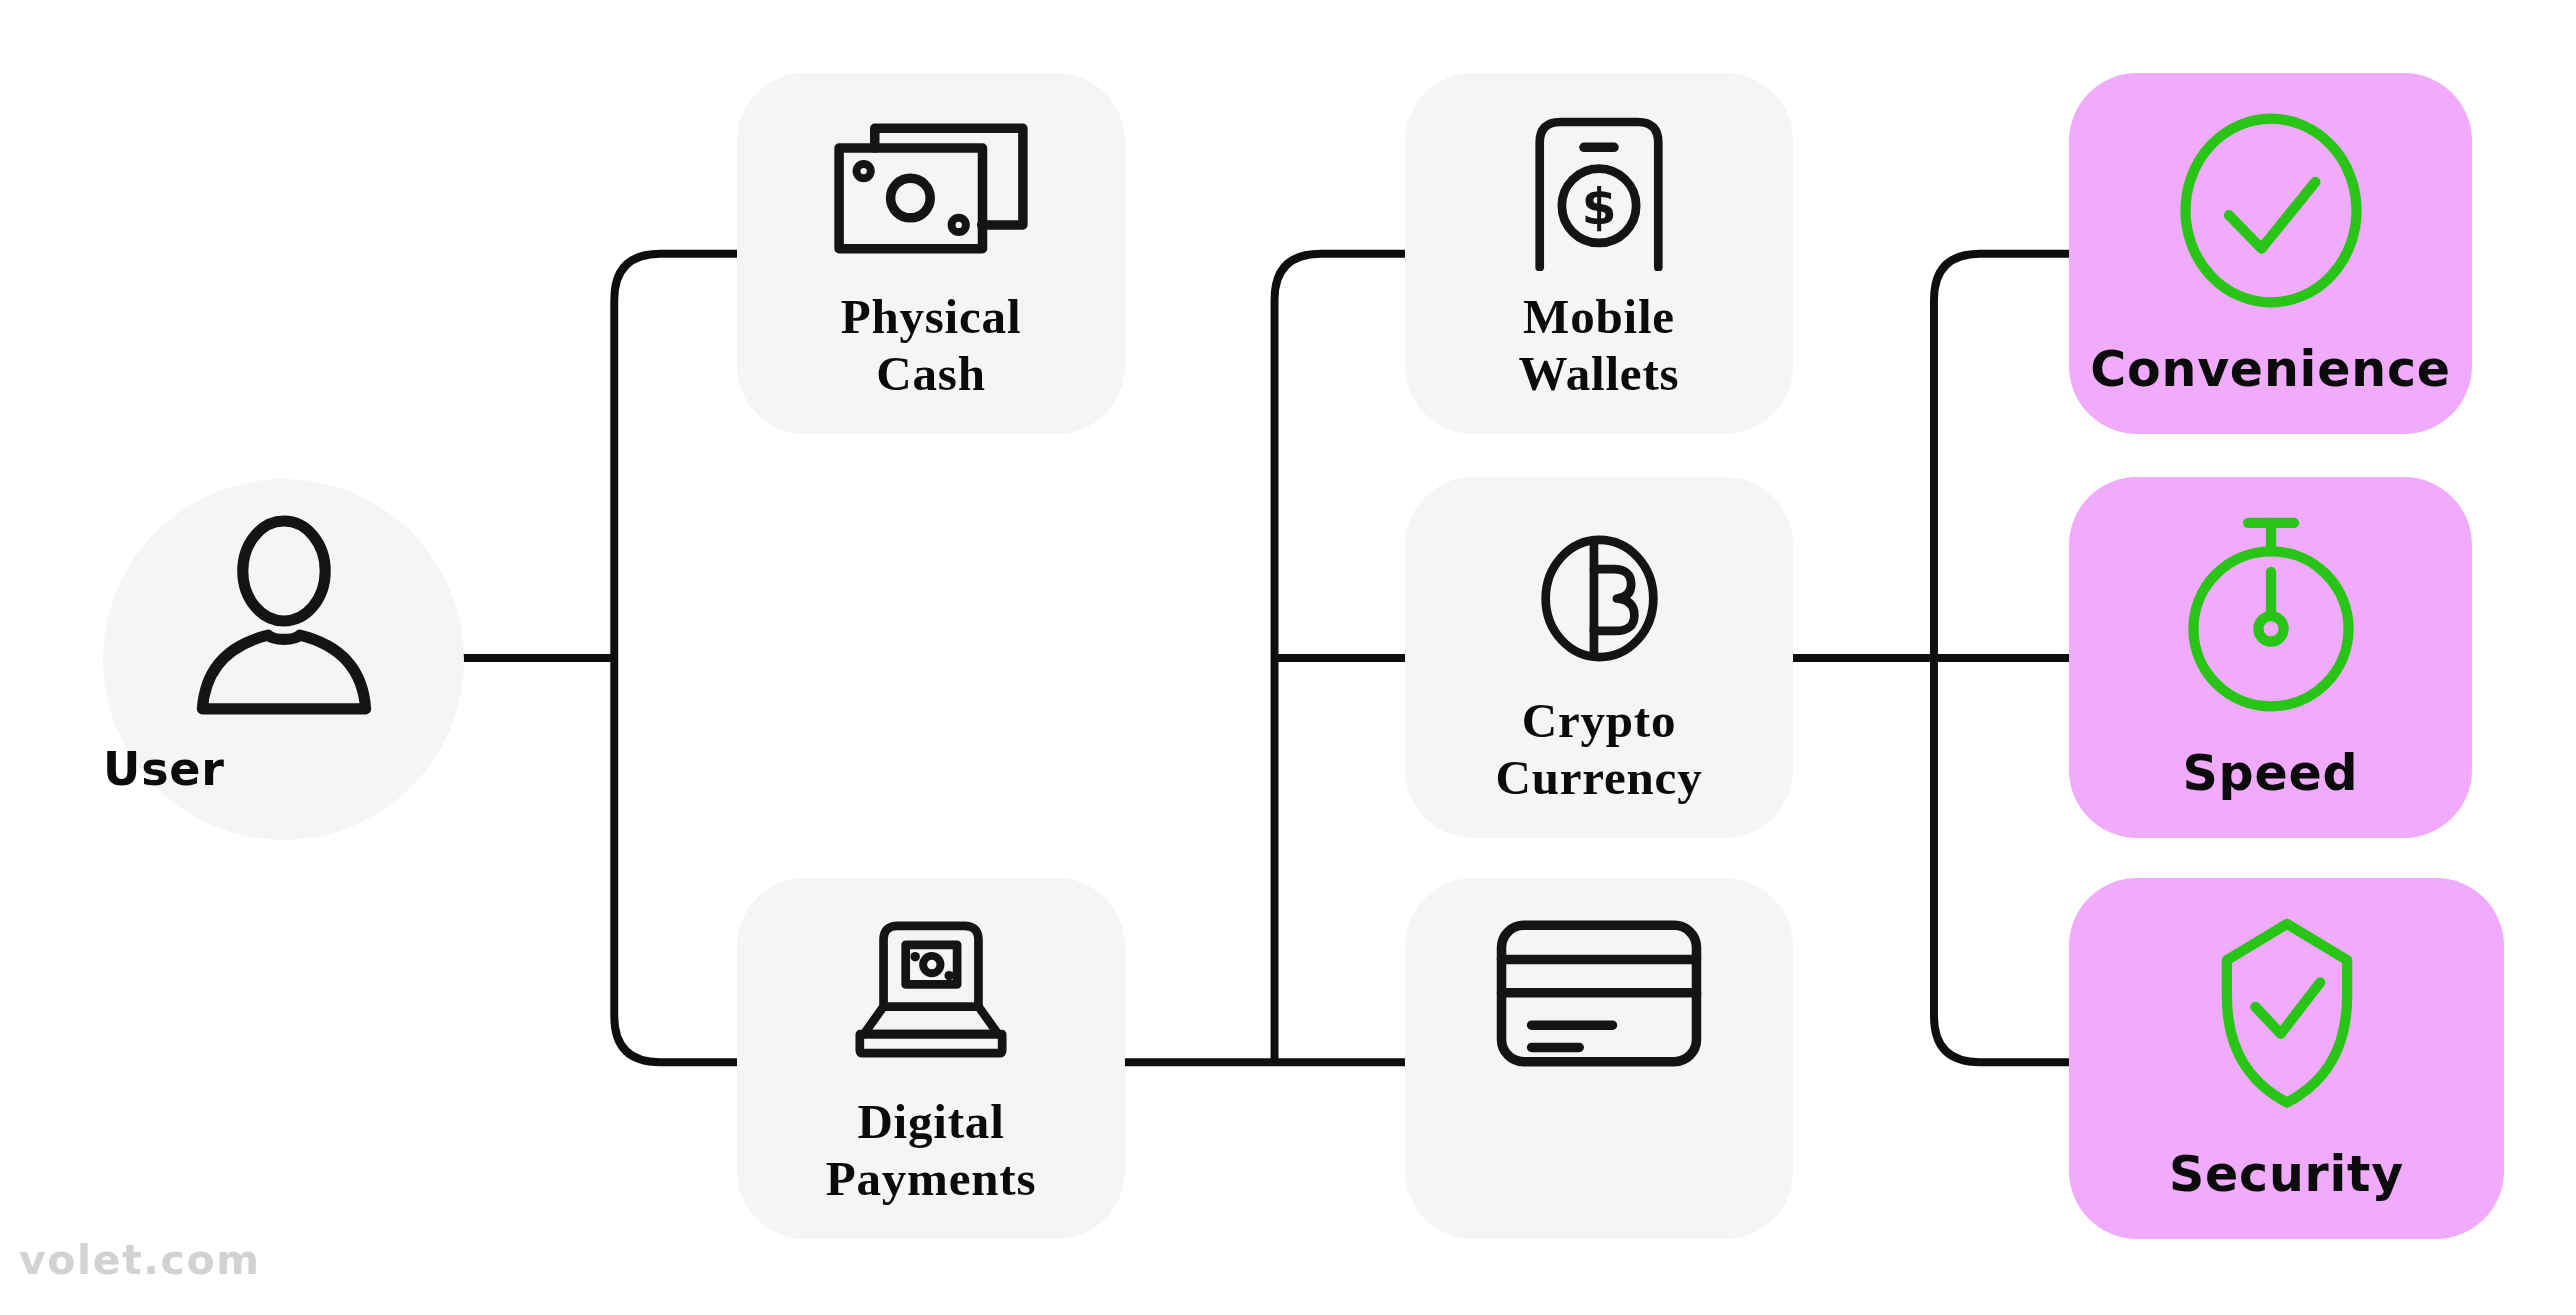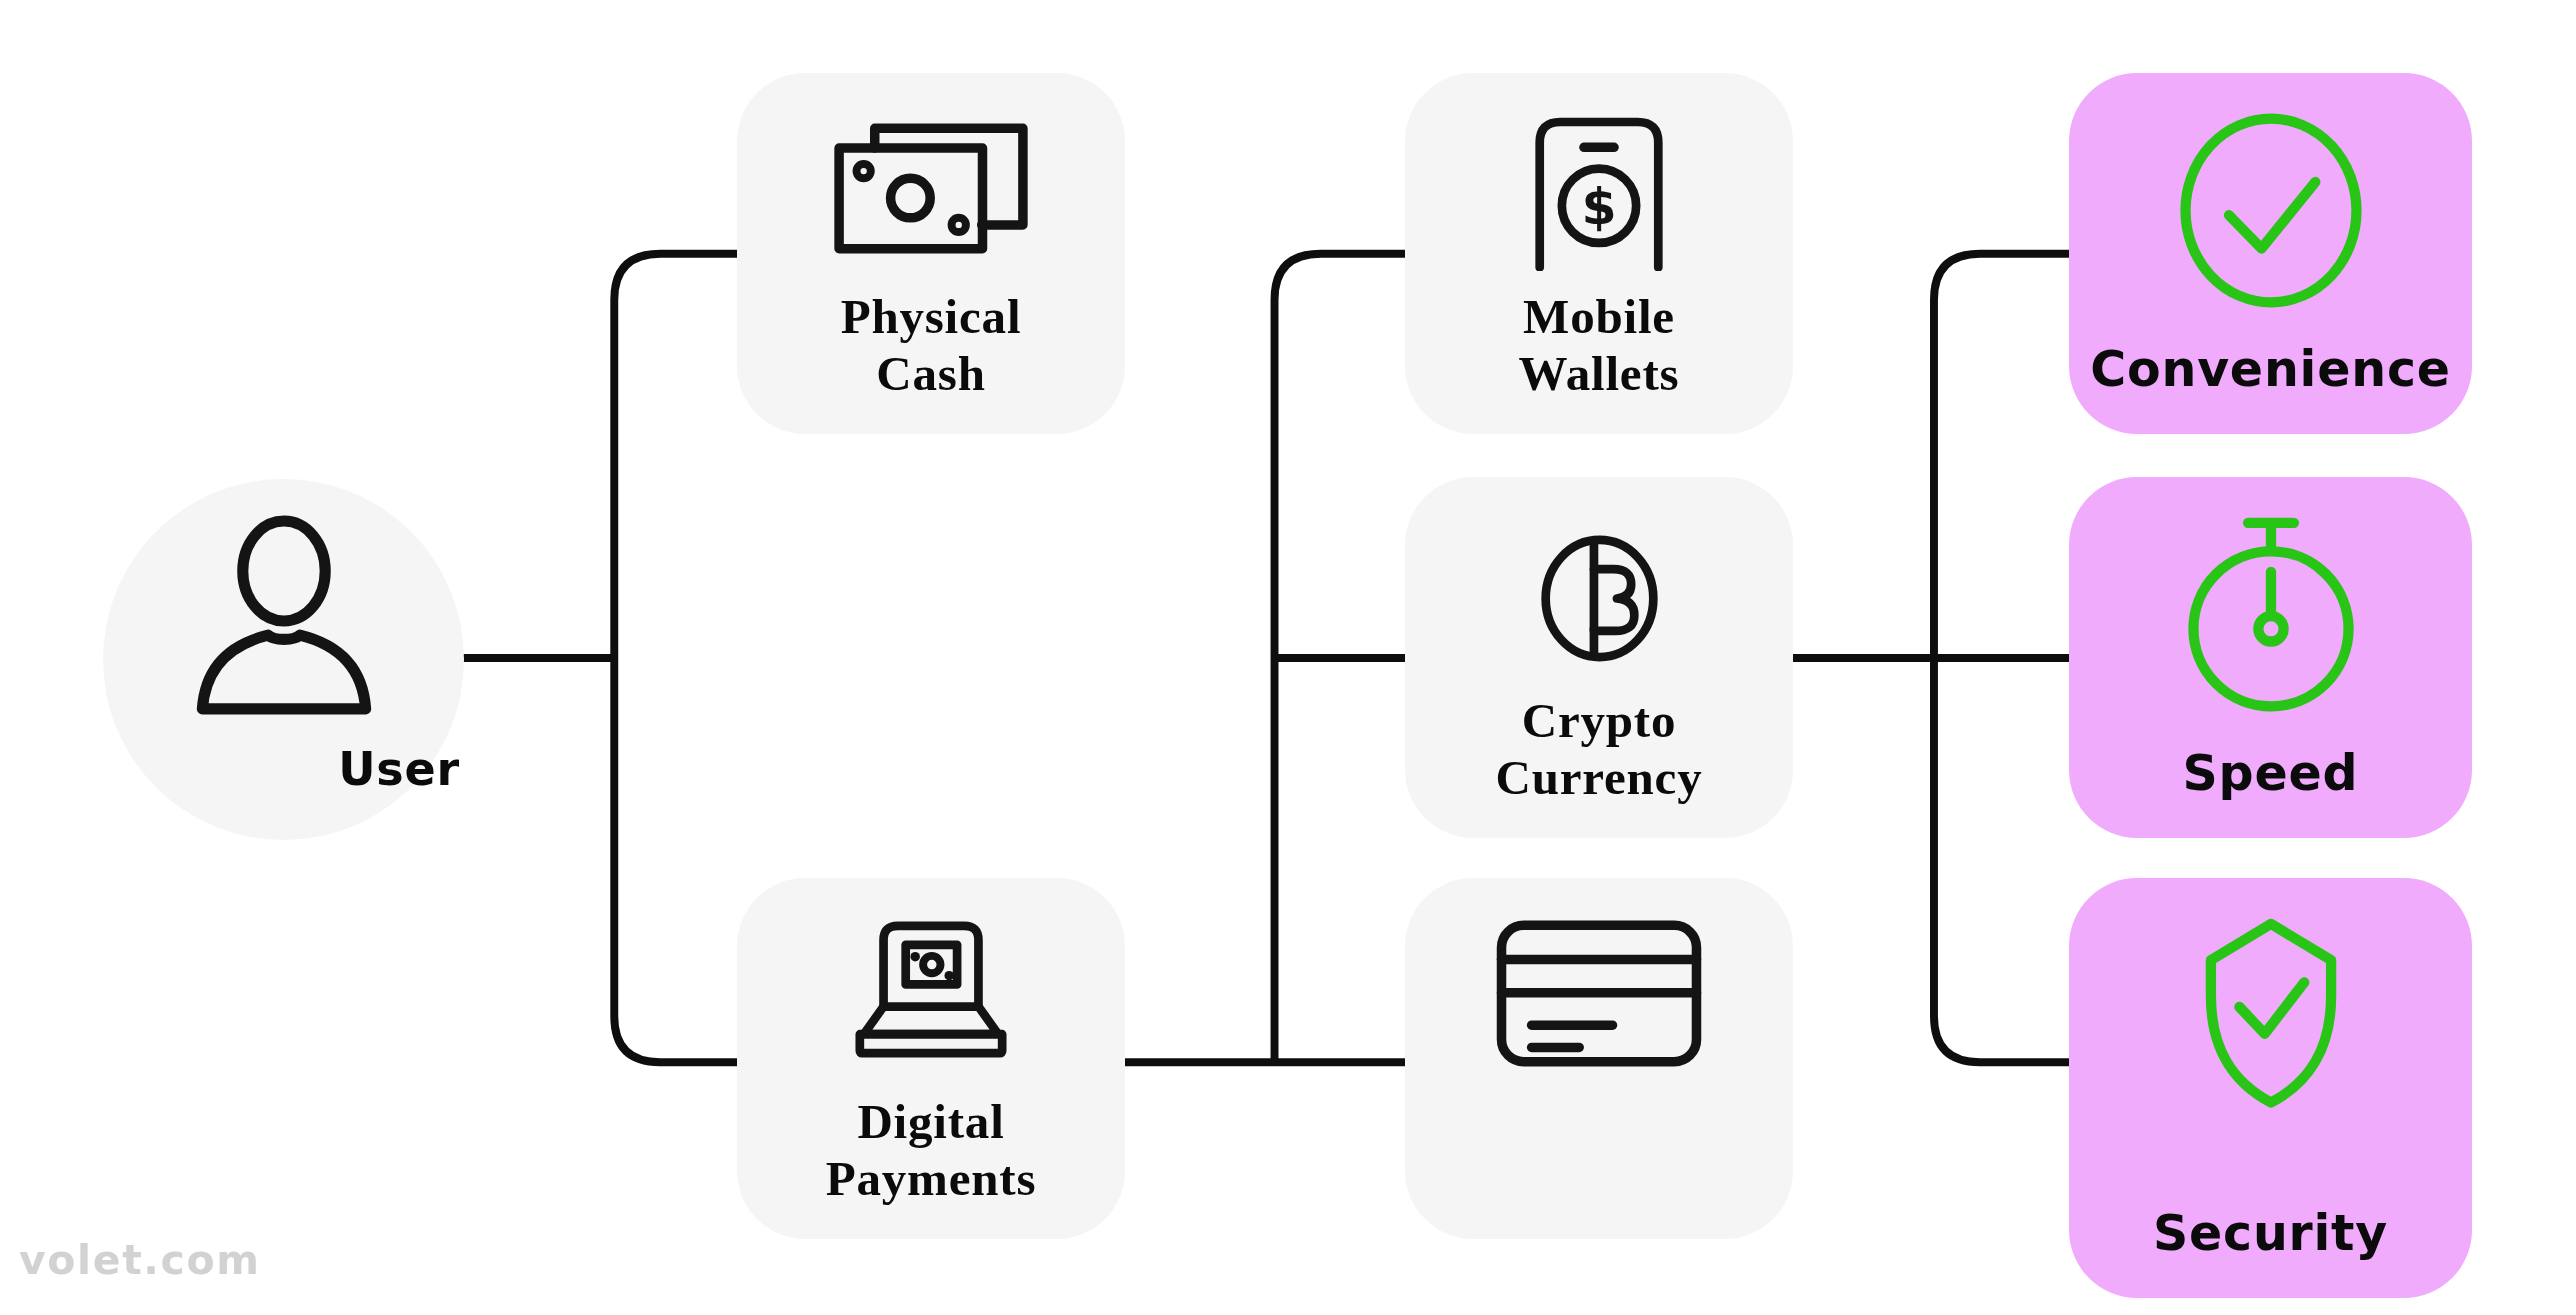--- a/index.html
+++ b/index.html
@@ -19,22 +19,22 @@
   .user-circle{border-radius:50%;background:#f5f5f5;}
   .card-icon{position:absolute;left:0;right:0;top:36px;display:flex;justify-content:center;}
   .user-icon-wrap{position:absolute;left:0;right:0;top:27px;display:flex;justify-content:center;}
   .card-label{
     position:absolute;left:0;right:0;bottom:32px;
     text-align:center;font-weight:700;font-size:49px;line-height:57px;
     color:#0b0b0b;letter-spacing:0.8px;
   }
   .green .card-label{bottom:36px;}
   .user-label{
-    position:absolute;left:0;right:4px;bottom:44px;
-    text-align:right;font-weight:700;font-size:46px;color:#0b0b0b;letter-spacing:0.8px;
+    position:absolute;left:0;right:12px;bottom:44px;
+    text-align:left;font-weight:700;font-size:46px;color:#0b0b0b;letter-spacing:0.8px;
   }
   .label-line{display:block;font-family:Liberation Serif, serif;}
   .watermark{
     position:absolute;left:19px;top:1236px;z-index:1;
     font-size:41px;font-weight:700;color:#d2d2d2;letter-spacing:1.6px;
   }
   .icon-stroke{fill:none;stroke:#141414;stroke-linecap:round;stroke-linejoin:round;}
   .icon-fill{fill:#141414;stroke:none;}
   .green-stroke{fill:none;stroke:#28c517;stroke-linecap:round;stroke-linejoin:round;}
   .dollar-glyph{font-family:"DejaVu Sans",sans-serif;font-weight:700;fill:#141414;}
@@ -156,21 +156,21 @@
         <path class="green-stroke" stroke-width="13" d="M86,12 H144"></path>
         <path class="green-stroke" stroke-width="13" d="M115,12 V44"></path>
         <circle class="green-stroke" stroke-width="13" cx="115" cy="146" r="98"></circle>
         <path class="green-stroke" stroke-width="13" d="M115,74 V128"></path>
         <circle class="green-stroke" stroke-width="13" cx="115" cy="146" r="16"></circle>
       </svg>
     </div>
     <div class="card-label">Speed</div>
   </div>
 
-  <div class="node card green" style="left:2069px;top:878px;width:403px;height:420px;">
+  <div class="node card green" style="left:2069px;top:878px;width:403px;height:361px;padding-left:32px;">
     <div class="card-icon">
       <svg width="174" height="200" viewBox="0 0 220 252">
         <path class="green-stroke" stroke-width="13" d="M110,12 L34,58 V103 C34,170 61,212 110,238 C159,212 186,170 186,103 V58 Z"></path>
         <path class="green-stroke" stroke-width="13" d="M70,117 L102,151 L152,86"></path>
       </svg>
     </div>
     <div class="card-label">Security</div>
   </div>
 
   <div class="watermark">volet.com</div>

